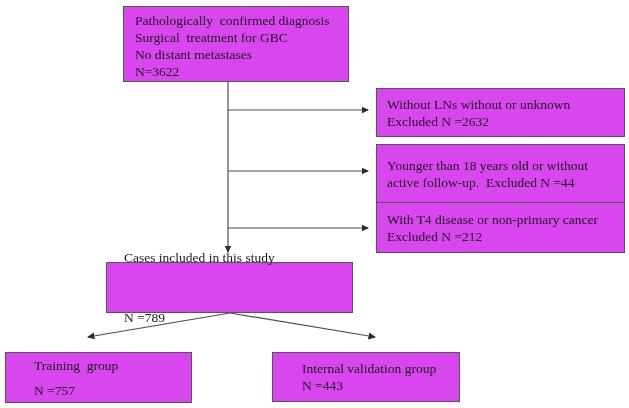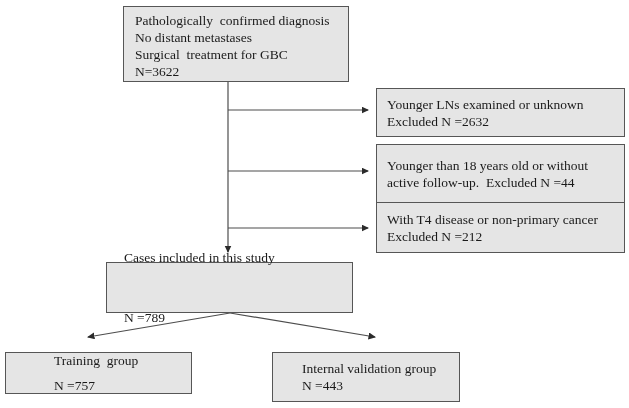--- a/index.html
+++ b/index.html
@@ -12,37 +12,37 @@
     width: 629px;
     height: 408px;
     background: #ffffff;
     font-family: "Liberation Serif", "DejaVu Serif", serif;
     color: #1a1a1a;
     overflow: hidden;
   }
   .box {
     position: absolute;
     border: 1px solid #565656;
-    background: #e5e5e5;
+    background: #d946ef;
     box-sizing: border-box;
     display: flex;
     flex-direction: column;
     justify-content: center;
     font-size: 13.5px;
     line-height: 17px;
   }
   .box .line {
     white-space: pre-wrap;
   }
   #box-source        { left: 123px; top: 6px;   width: 226px; height: 76px; justify-content: flex-start; padding: 5px 6px 0 11px; }
   #box-excluded-1    { left: 376px; top: 88px;  width: 249px; height: 49px; padding-left: 10px; }
   #box-excluded-2    { left: 376px; top: 144px; width: 249px; height: 60px; padding-left: 10px; }
   #box-excluded-3    { left: 376px; top: 202px; width: 249px; height: 51px; padding-left: 10px; }
   #box-included      { left: 106px; top: 262px; width: 247px; height: 51px; padding-left: 17px; gap: 43px; }
-  #box-training      { left: 5px;   top: 352px; width: 187px; height: 42px; padding-left: 48px; gap: 8px; }
+  #box-training      { left: 5px;   top: 352px; width: 187px; height: 51px; padding-left: 28px; gap: 8px; }
   #box-validation    { left: 272px; top: 352px; width: 188px; height: 50px; padding-left: 29px; }
   .connectors {
     position: absolute;
     left: 0; top: 0;
     width: 629px;
     height: 408px;
     pointer-events: none;
   }
 </style>
 </head>
@@ -61,27 +61,27 @@
       <path d="M228,110 L368,110" marker-end="url(#arrowhead)"></path>
       <path d="M228,171 L368,171" marker-end="url(#arrowhead)"></path>
       <path d="M228,228 L368,228" marker-end="url(#arrowhead)"></path>
       <path d="M230,313 L88,337" marker-end="url(#arrowhead)"></path>
       <path d="M230,313 L375,337" marker-end="url(#arrowhead)"></path>
     </g>
   </svg>
 
   <div class="box" id="box-source">
     <div class="line">Pathologically  confirmed diagnosis</div>
+    <div class="line">Surgical  treatment for GBC</div>
     <div class="line">No distant metastases</div>
-    <div class="line">Surgical  treatment for GBC</div>
     <div class="line">N=3622</div>
   </div>
 
   <div class="box" id="box-excluded-1">
-    <div class="line">Younger LNs examined or unknown</div>
+    <div class="line">Without LNs without or unknown</div>
     <div class="line">Excluded N =2632</div>
   </div>
 
   <div class="box" id="box-excluded-2">
     <div class="line">Younger than 18 years old or without</div>
     <div class="line">active follow-up.  Excluded N =44</div>
   </div>
 
   <div class="box" id="box-excluded-3">
     <div class="line">With T4 disease or non-primary cancer</div>

